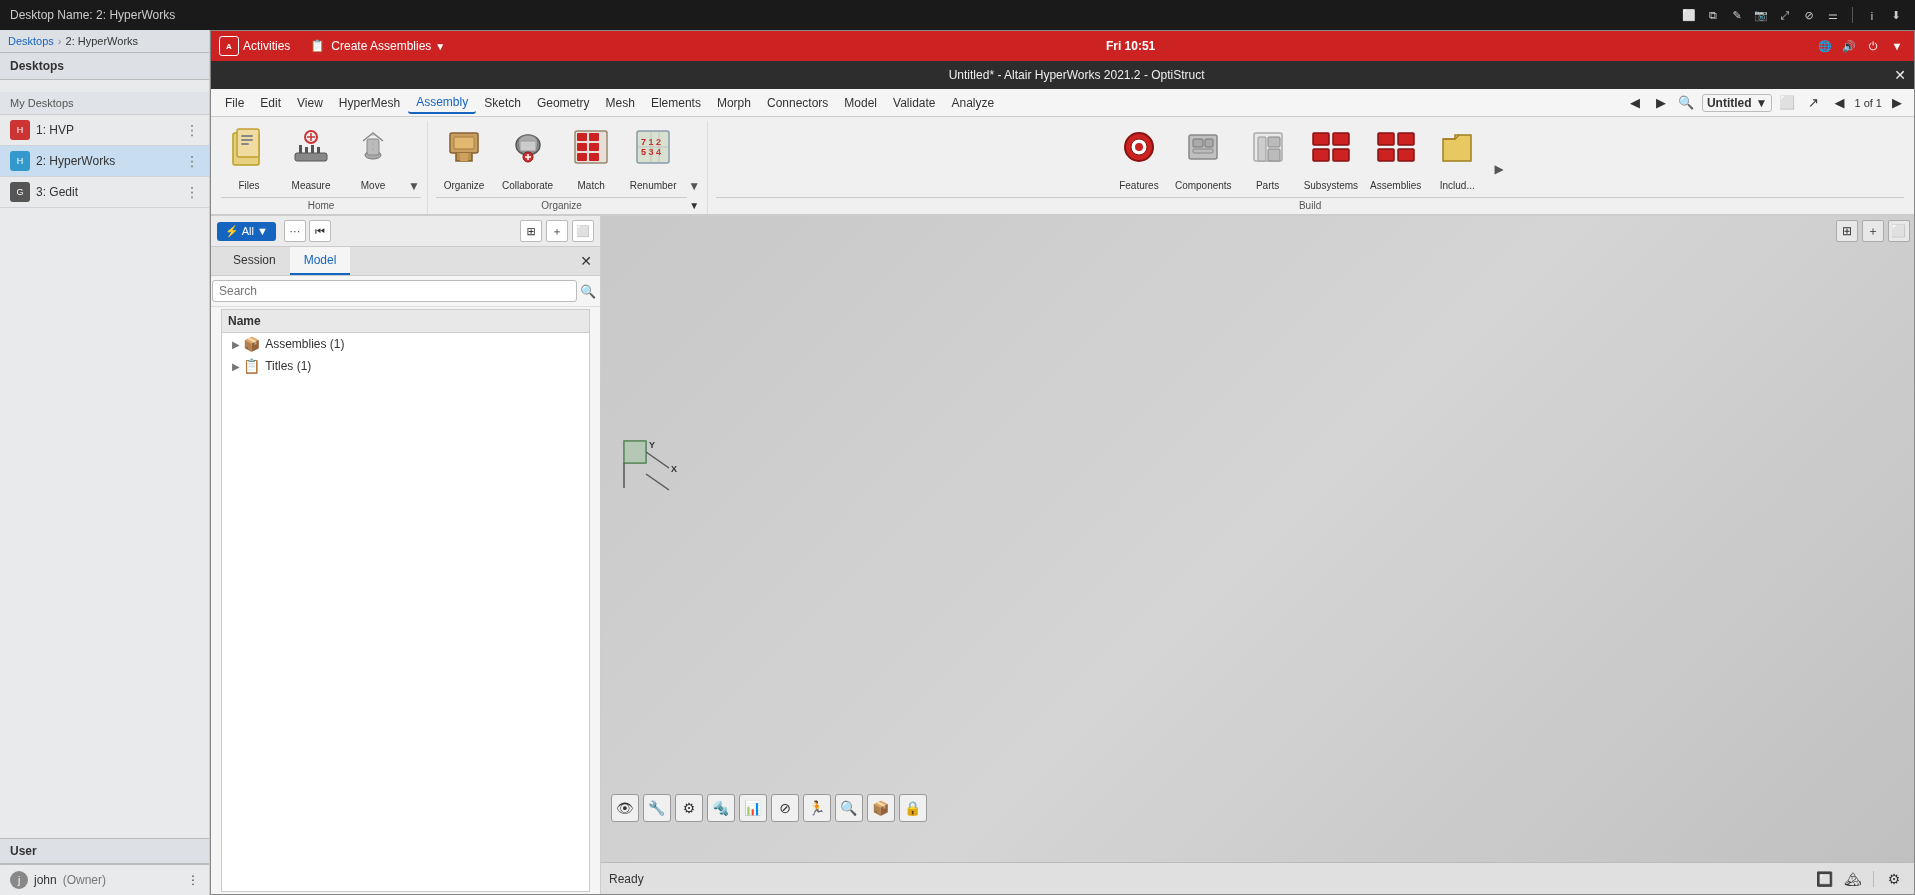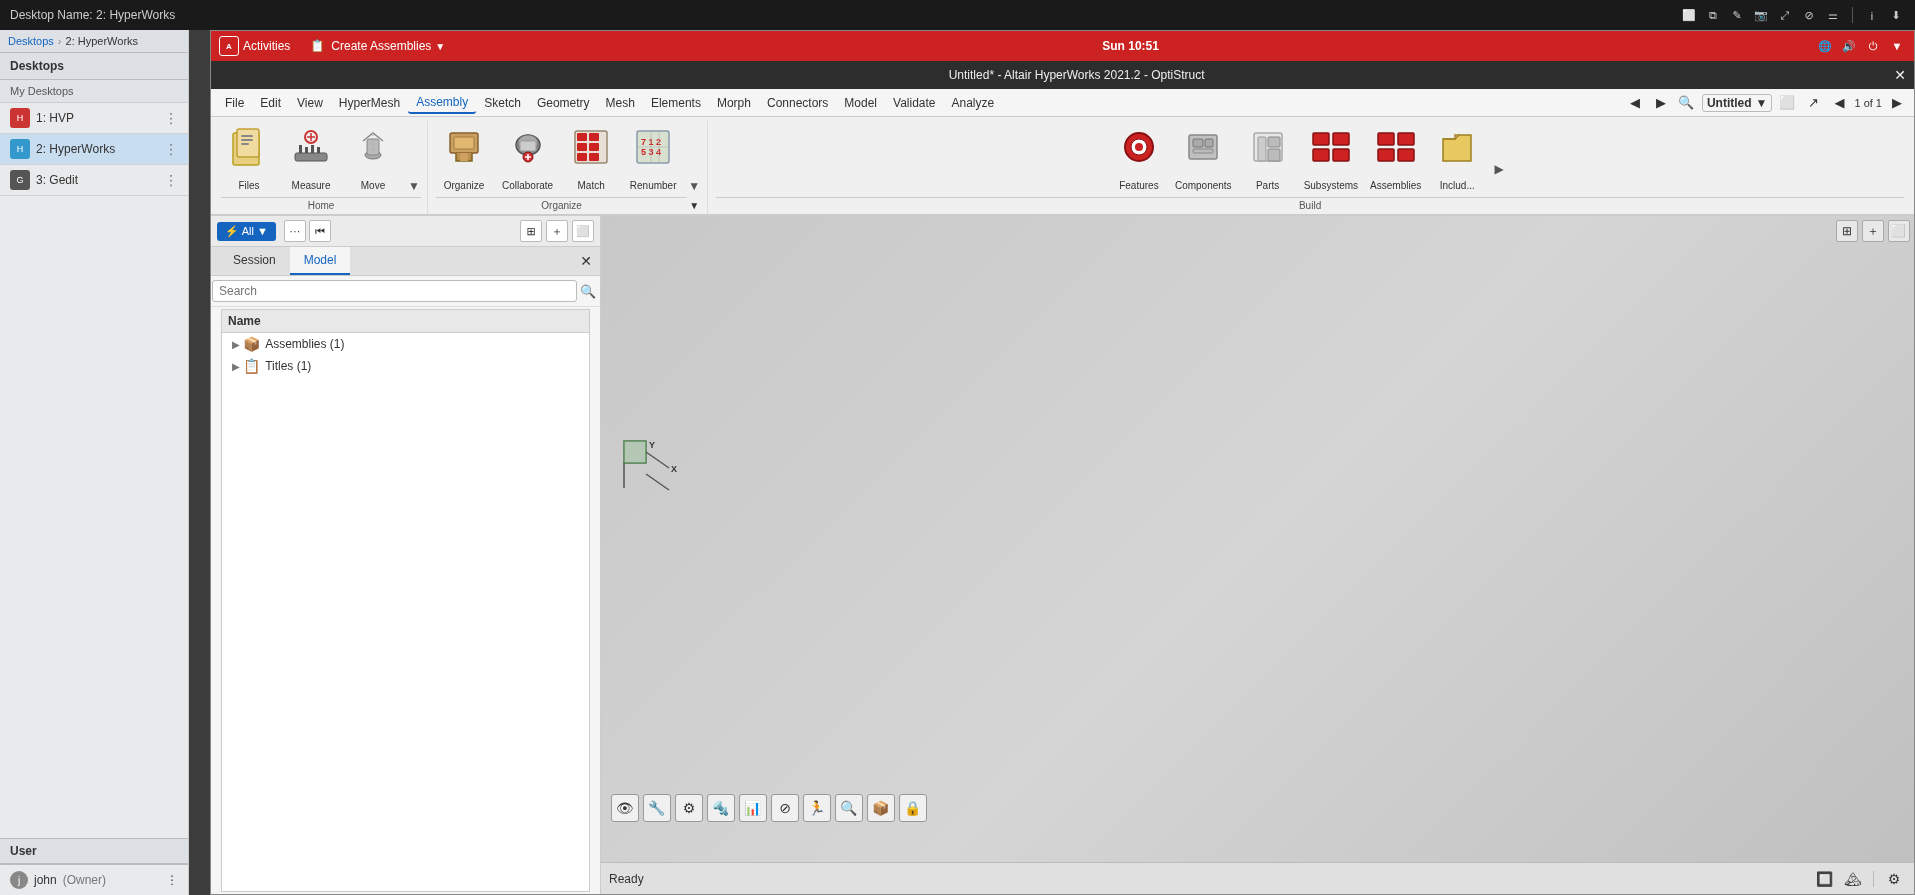--- a/index.html
+++ b/index.html
@@ -18,21 +18,21 @@
     }
     #system-bar-left { display: flex; align-items: center; gap: 8px; }
     #system-bar-right { display: flex; align-items: center; gap: 6px; }
     .sys-icon { width: 18px; height: 18px; display: flex; align-items: center; justify-content: center; font-size: 11px; cursor: pointer; }
 
     
     #desktop-panel {
       position: absolute;
       top: 30px;
       left: 0;
-      width: 189px;
+      width: 210px;
       bottom: 0;
       background: #e8eaec;
       border-right: 1px solid #ccc;
       display: flex;
       flex-direction: column;
     }
 
     #desktop-panel-header {
       background: #dde1e5;
       padding: 6px 10px;
@@ -40,20 +40,21 @@
       font-size: 12px;
       border-bottom: 1px solid #bbb;
     }
 
     .section-label {
       padding: 5px 10px;
       font-size: 11px;
       color: #555;
       background: #e0e3e7;
       border-bottom: 1px solid #ccc;
+      margin-top: 12px;
     }
 
     .desktop-item {
       display: flex;
       align-items: center;
       padding: 5px 10px;
       cursor: pointer;
       border-bottom: 1px solid #d0d3d7;
     }
     .desktop-item.active { background: #c8ddf0; }
@@ -458,21 +459,21 @@
     <div id="app-topbar">
       <div class="topbar-item">
         <div class="topbar-logo" style="background:#cc2222;border:1.5px solid white;font-size:8px;color:white;">A</div>
         <span>Activities</span>
       </div>
       <div class="topbar-item" style="margin-left:8px;">
         <span style="margin-right:2px;">📋</span>
         <span>Create Assemblies</span>
         <span style="font-size:10px;">▼</span>
       </div>
-      <div id="topbar-clock" style="flex:1;text-align:center;font-weight:bold;">Sun 10:51</div>
+      <div id="topbar-clock" style="flex:1;text-align:center;font-weight:bold;">Fri 10:51</div>
       <div style="display:flex;align-items:center;gap:6px;">
         <div class="sys-icon">🌐</div>
         <div class="sys-icon">🔊</div>
         <div class="sys-icon">⏻</div>
         <div class="sys-icon">▼</div>
       </div>
     </div>
 
     <div id="app-titlebar">
       <div style="width:40px;"></div>

